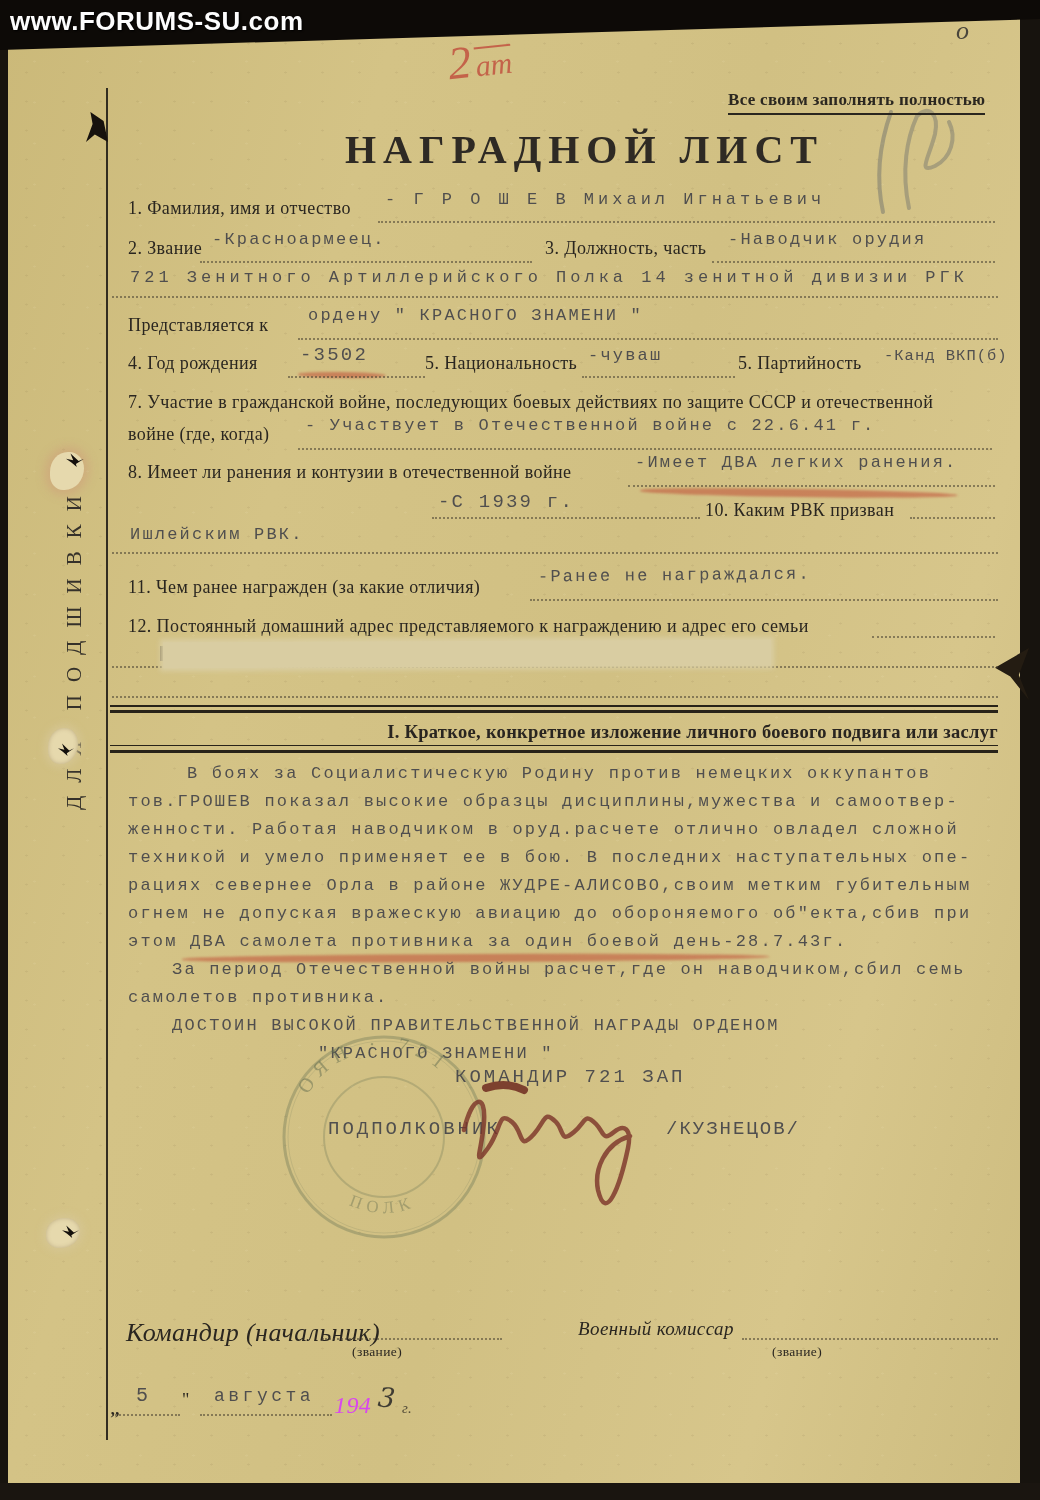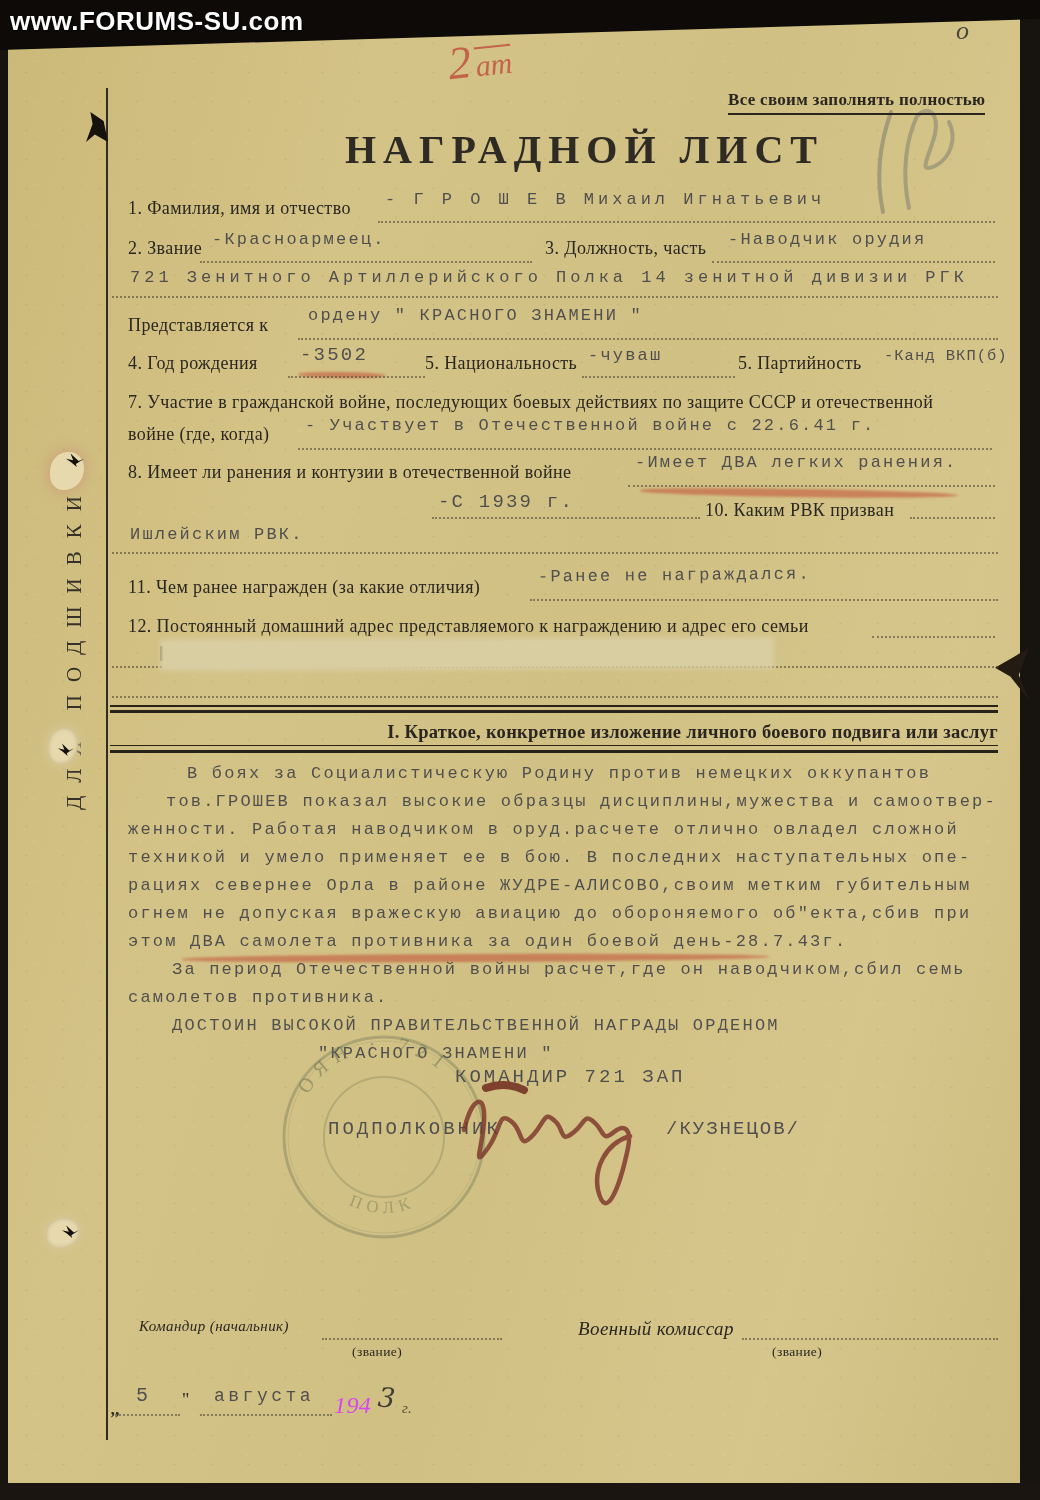--- a/index.html
+++ b/index.html
@@ -143,21 +143,21 @@
   <div class="redact"></div>
   <div class="dotted" style="left:112px;top:696px;width:886px;"></div>
 
   <div class="rule" style="left:110px;top:705px;width:888px;height:1.5px;"></div>
   <div class="rule" style="left:110px;top:710px;width:888px;height:3px;"></div>
   <div class="heading">I. Краткое, конкретное изложение личного боевого подвига или заслуг</div>
   <div class="rule" style="left:110px;top:745px;width:888px;height:1px;"></div>
   <div class="rule" style="left:110px;top:750px;width:888px;height:2.5px;"></div>
 
   <div class="typed" style="left:166px;top:764px;margin-left:21px;">В боях за Социалистическую Родину против немецких оккупантов</div>
-  <div class="typed" style="left:128px;top:792px;margin-left:38px;">тов.ГРОШЕВ показал высокие образцы дисциплины,мужества и самоотвер-</div>
+  <div class="typed" style="left:128px;top:792px;">тов.ГРОШЕВ показал высокие образцы дисциплины,мужества и самоотвер-</div>
   <div class="typed" style="left:128px;top:820px;">женности. Работая наводчиком в оруд.расчете отлично овладел сложной</div>
   <div class="typed" style="left:128px;top:848px;">техникой и умело применяет ее в бою. В последних наступательных опе-</div>
   <div class="typed" style="left:128px;top:876px;">рациях севернее Орла в районе ЖУДРЕ-АЛИСОВО,своим метким губительным</div>
   <div class="typed" style="left:128px;top:904px;">огнем не допуская вражескую авиацию до обороняемого об"екта,сбив при</div>
   <div class="typed" style="left:128px;top:932px;">этом ДВА самолета противника за один боевой день-28.7.43г.</div>
   <div class="redsmudge" style="left:182px;top:954px;width:588px;height:8px;transform:rotate(-.3deg);"></div>
   <div class="typed" style="left:172px;top:960px;">За период Отечественной войны расчет,где он наводчиком,сбил семь</div>
   <div class="typed" style="left:128px;top:988px;">самолетов противника.</div>
   <div class="typed" style="left:172px;top:1016px;">ДОСТОИН ВЫСОКОЙ ПРАВИТЕЛЬСТВЕННОЙ НАГРАДЫ ОРДЕНОМ</div>
   <div class="typed" style="left:318px;top:1044px;">"КРАСНОГО ЗНАМЕНИ "</div>
@@ -177,21 +177,21 @@
   </svg>
 
   <div class="typed" style="left:455px;top:1066px;font-size:19px;letter-spacing:3px;">КОМАНДИР 721 ЗАП</div>
   <div class="typed" style="left:328px;top:1118px;font-size:19px;letter-spacing:3px;">ПОДПОЛКОВНИК</div>
   <svg class="abs" style="left:452px;top:1078px;width:250px;height:170px;" viewBox="0 0 250 170">
     <path d="M34,10 C48,5 62,7 72,12" fill="none" stroke="#6e2a20" stroke-width="8" stroke-linecap="round" opacity=".85"></path>
     <path d="M12,52 C20,18 34,14 32,44 C30,72 20,92 36,70 C50,50 46,32 60,44 C72,54 66,74 82,56 C94,42 92,32 104,44 C112,52 108,66 122,54 C134,44 132,34 144,46 C152,54 150,64 162,54 C172,46 180,50 176,70 C168,108 154,146 146,112 C142,92 152,66 178,58" fill="none" stroke="#7a3228" stroke-width="4.5" stroke-linecap="round" opacity=".8"></path>
   </svg>
   <div class="typed" style="left:666px;top:1118px;font-size:19px;letter-spacing:2px;">/КУЗНЕЦОВ/</div>
 
-  <div class="lbl ital" style="left:126px;top:1318px;font-size:15px;margin-left:13px;">Командир (начальник)</div>
+  <div class="lbl ital" style="left:126px;top:1318px;font-size:26px;">Командир (начальник)</div>
   <div class="dotted" style="left:322px;top:1338px;width:180px;"></div>
   <div class="lbl small" style="left:352px;top:1344px;">(звание)</div>
   <div class="lbl ital" style="left:578px;top:1318px;font-size:19px;">Военный комиссар</div>
   <div class="dotted" style="left:742px;top:1338px;width:256px;"></div>
   <div class="lbl small" style="left:772px;top:1344px;">(звание)</div>
 
   <div class="lbl" style="left:110px;top:1394px;font-size:22px;">„</div>
   <div class="typed" style="left:136px;top:1384px;font-size:20px;">5</div>
   <div class="lbl" style="left:182px;top:1390px;font-size:18px;">"</div>
   <div class="typed" style="left:214px;top:1386px;font-size:18px;letter-spacing:3.5px;">августа</div>

